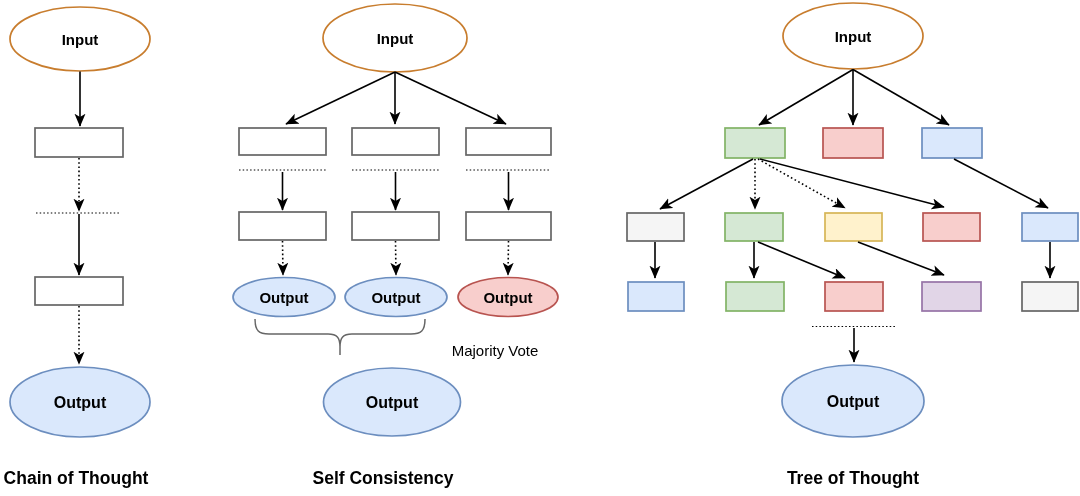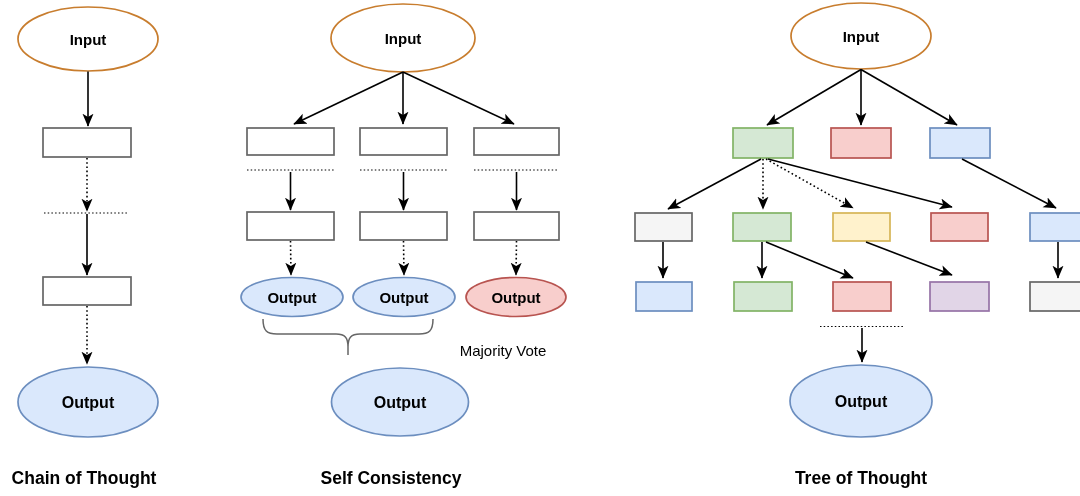--- a/index.html
+++ b/index.html
@@ -1,16 +1,16 @@
 <!DOCTYPE html>
 <html><head>
 <meta charset="utf-8">
 <style>
   html, body { margin: 0; padding: 0; background: #ffffff; }
-  .canvas-wrap { width: 932px; height: 496px; position: relative; background: #ffffff; margin-left: 8px; }
+  .canvas-wrap { width: 932px; height: 496px; position: relative; background: #ffffff; }
   svg { display: block; }
   .shape { stroke-width: 1.7; }
   .edge { stroke: #000000; stroke-width: 1.6; fill: none; }
   .edge-dotted { stroke: #000000; stroke-width: 1.6; fill: none; stroke-dasharray: 1.6 2.6; }
   .ellipsis-line { stroke: #000000; stroke-width: 1.2; fill: none; stroke-dasharray: 1.5 2.2; }
   .brace { fill: none; stroke-width: 1.5; }
   text { font-family: "Liberation Sans", "DejaVu Sans", sans-serif; fill: #000000; }
   .node-lbl { font-size: 15px; font-weight: bold; text-anchor: middle; }
   .node-lbl-lg { font-size: 16px; font-weight: bold; text-anchor: middle; }
   .diagram-title { font-size: 17.5px; font-weight: bold; text-anchor: middle; }

